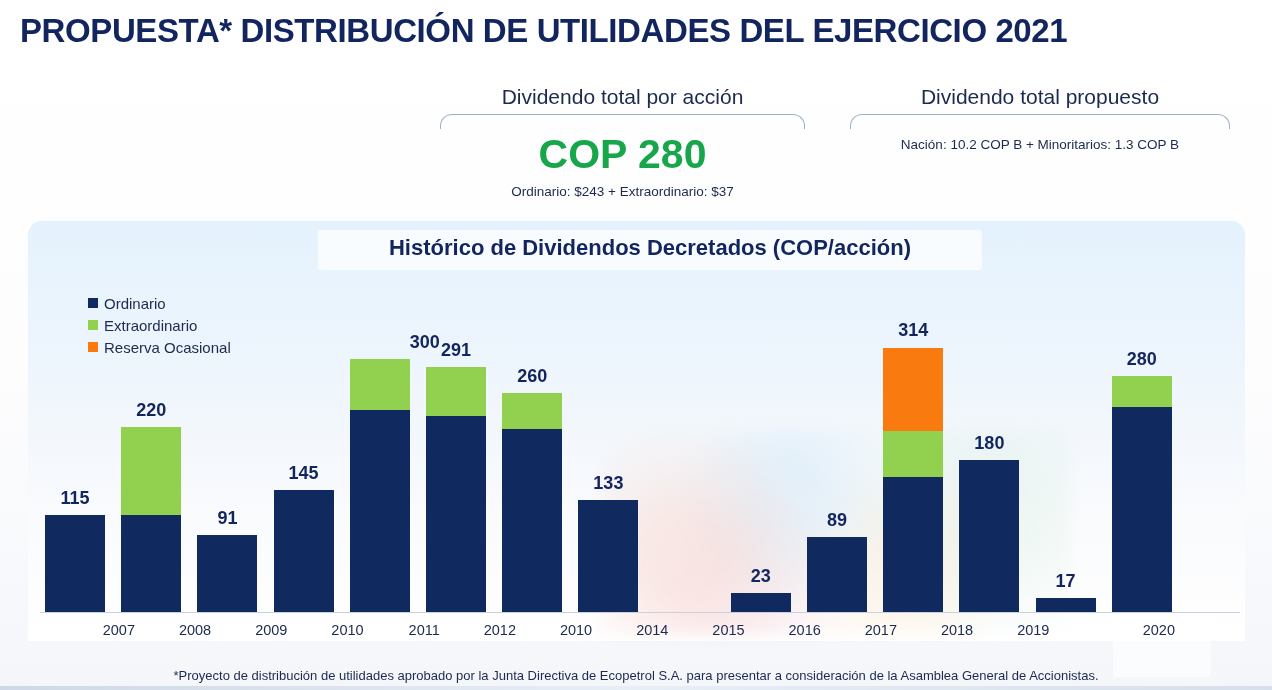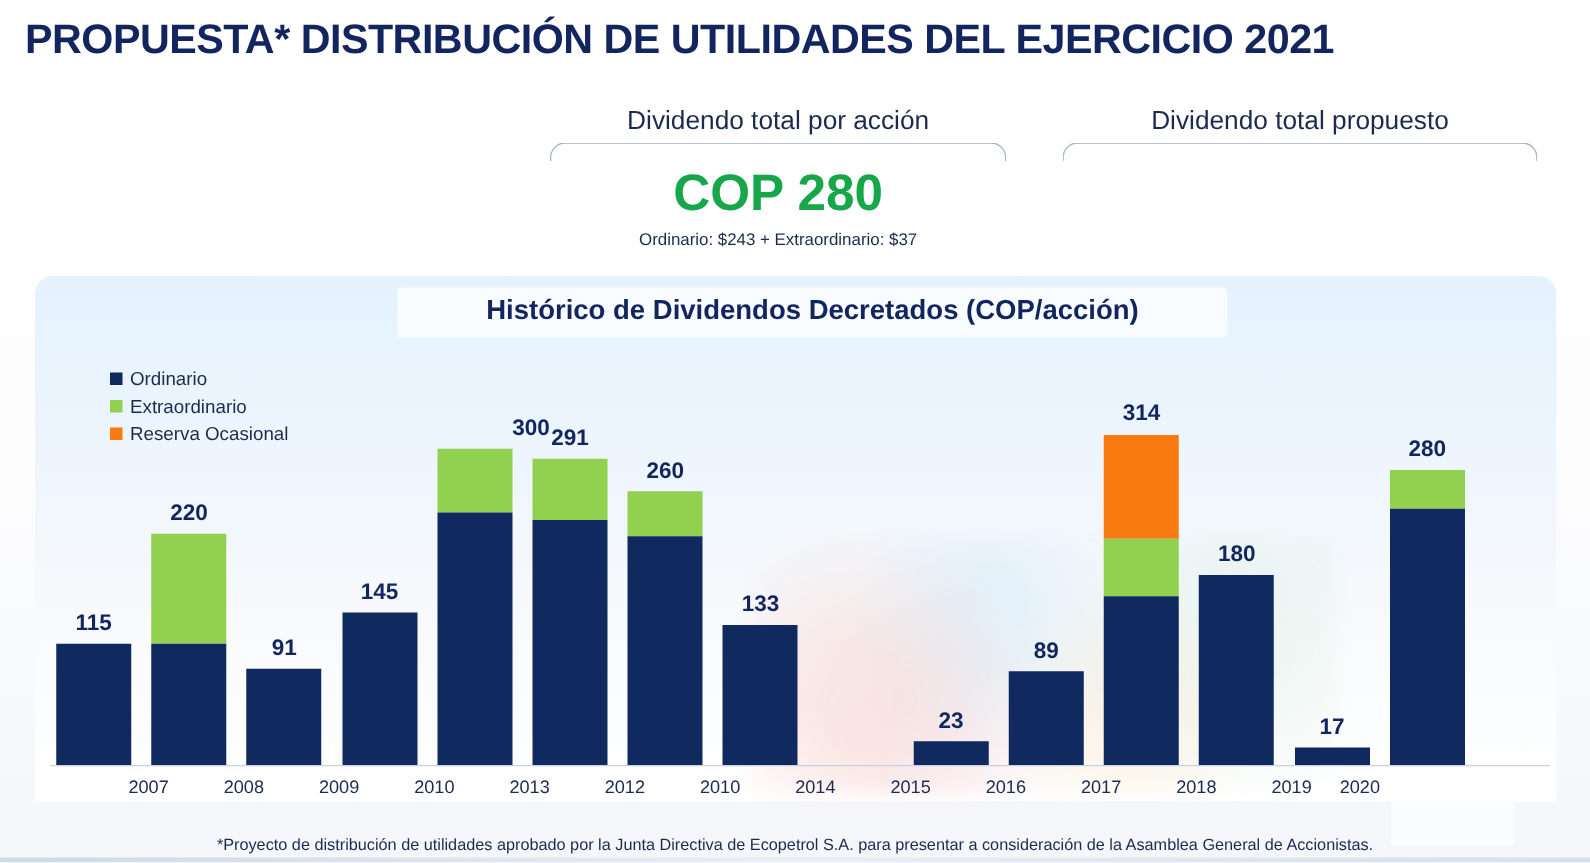--- a/index.html
+++ b/index.html
@@ -241,20 +241,21 @@
     <div class="kpi-bracket"></div>
     <div class="kpi-value">
       <span class="big">COP 280</span>
     </div>
     <div class="kpi-sub">Ordinario: $243 + Extraordinario: $37</div>
   </div>
 
   <div class="kpi" id="kpi-3">
     <div class="kpi-head">Dividendo total propuesto</div>
     <div class="kpi-bracket"></div>
+    <div class="kpi-sub">Nación: 10.2 COP B + Minoritarios: 1.3 COP B</div>
   </div>
 
   <div id="chart-panel"></div>
   <div id="photo-wash"></div>
 
   <div id="chart-title-band"></div>
   <div id="legend">
     <div class="legend-row">
       <span class="legend-swatch" style="background: rgb(16, 42, 96);"></span>
       <span class="legend-label">Ordinario</span>
@@ -293,21 +294,21 @@
       <div class="bar-group" style="left: 273.6px; width: 60px; bottom: 78px; height: 122.152px; display: flex; flex-direction: column; justify-content: flex-end;">
         <div class="seg" style="background: rgb(16, 42, 96); height: 122.152px;"></div>
       </div>
       <div class="bar-total" style="left: 243.6px; top: 462.848px;">145</div>
       <div class="x-label" style="left: 243.6px; top: 621px;">2010</div>
       <div class="bar-group" style="left: 349.8px; width: 60px; bottom: 78px; height: 252.727px; display: flex; flex-direction: column; justify-content: flex-end;">
         <div class="seg" style="background: rgb(146, 208, 80); height: 50.5455px;"></div>
         <div class="seg" style="background: rgb(16, 42, 96); height: 202.182px;"></div>
       </div>
       <div class="bar-total" style="left: 319.8px; top: 332.273px; text-align: right;">300</div>
-      <div class="x-label" style="left: 319.8px; top: 621px;">2013</div>
+      <div class="x-label" style="left: 319.8px; top: 621px;">2011</div>
       <div class="bar-group" style="left: 426px; width: 60px; bottom: 78px; height: 245.145px; display: flex; flex-direction: column; justify-content: flex-end;">
         <div class="seg" style="background: rgb(146, 208, 80); height: 48.8606px;"></div>
         <div class="seg" style="background: rgb(16, 42, 96); height: 196.285px;"></div>
       </div>
       <div class="bar-total" style="left: 396px; top: 339.855px;">291</div>
       <div class="x-label" style="left: 396px; top: 621px;">2012</div>
       <div class="bar-group" style="left: 502.2px; width: 60px; bottom: 78px; height: 219.03px; display: flex; flex-direction: column; justify-content: flex-end;">
         <div class="seg" style="background: rgb(146, 208, 80); height: 36.2242px;"></div>
         <div class="seg" style="background: rgb(16, 42, 96); height: 182.806px;"></div>
       </div>
@@ -338,21 +339,21 @@
       <div class="x-label" style="left: 853.2px; top: 621px;">2018</div>
       <div class="bar-group" style="left: 959.4px; width: 60px; bottom: 78px; height: 151.636px; display: flex; flex-direction: column; justify-content: flex-end;">
         <div class="seg" style="background: rgb(16, 42, 96); height: 151.636px;"></div>
       </div>
       <div class="bar-total" style="left: 929.4px; top: 433.364px;">180</div>
       <div class="x-label" style="left: 929.4px; top: 621px;">2019</div>
       <div class="bar-group" style="left: 1035.6px; width: 60px; bottom: 78px; height: 14.3212px; display: flex; flex-direction: column; justify-content: flex-end;">
         <div class="seg" style="background: rgb(16, 42, 96); height: 14.3212px;"></div>
       </div>
       <div class="bar-total" style="left: 1005.6px; top: 570.679px;">17</div>
-      <div class="x-label" style="left: 959px; top: 621px; padding-left: 25px;">2020</div>
+      <div class="x-label" style="left: 1030px; top: 621px; padding-left: 25px;">2020</div>
       <div class="bar-group" style="left: 1111.8px; width: 60px; bottom: 78px; height: 235.879px; display: flex; flex-direction: column; justify-content: flex-end;">
         <div class="seg" style="background: rgb(146, 208, 80); height: 31.1697px;"></div>
         <div class="seg" style="background: rgb(16, 42, 96); height: 204.709px;"></div>
       </div>
       <div class="bar-total" style="left: 1081.8px; top: 349.121px;">280</div>
     </div>
 
   <div id="footnote">*Proyecto de distribución de utilidades aprobado por la Junta Directiva de Ecopetrol S.A. para presentar a consideración de la Asamblea General de Accionistas.</div>
   <div id="bottom-rule"></div>
 

